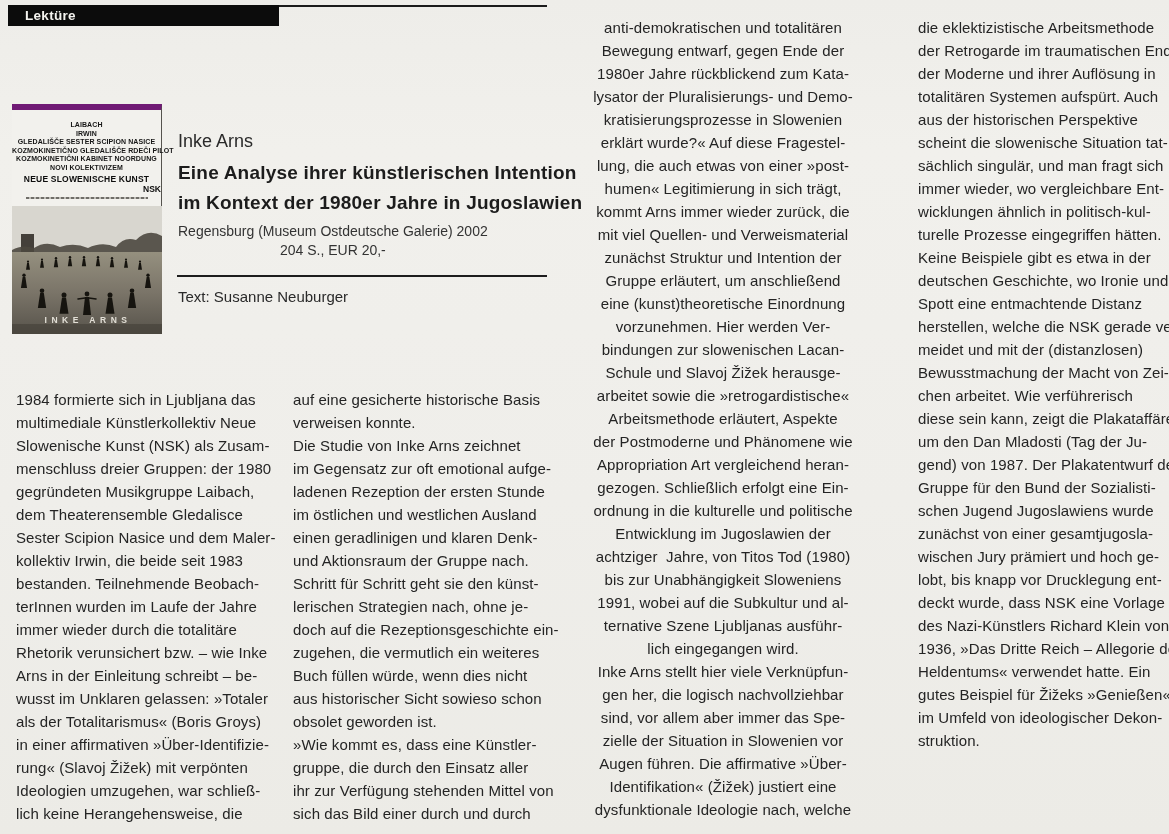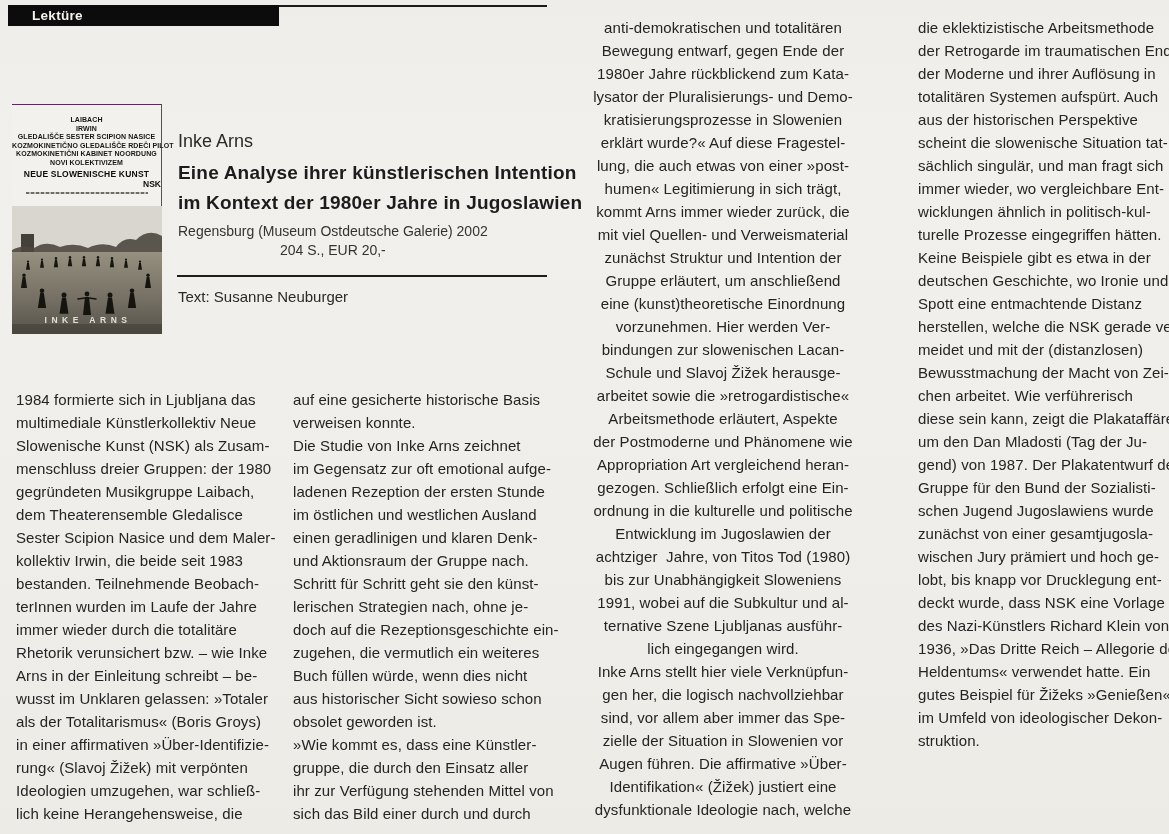--- a/index.html
+++ b/index.html
@@ -8,30 +8,30 @@
     background:#f0efeb;
     background-image:linear-gradient(180deg, #eeede9 0%, #f1f0ec 18%, #efeeea 60%, #ecebe6 100%);
     font-family:"Liberation Sans", sans-serif;
     color:#222;
     -webkit-font-smoothing:antialiased;
   }
   .abs{position:absolute;}
   
   .section-bar{
     left:8px;top:5px;width:271px;height:21px;background:#0c0c0c;
-    display:flex;align-items:center;padding-left:24px;box-sizing:border-box;
+    display:flex;align-items:center;padding-left:17px;box-sizing:border-box;
   }
   .section-bar span{
     color:#f4f3ef;font-size:13.5px;font-weight:bold;letter-spacing:.3px;
   }
   .top-rule{left:279px;top:5px;width:268px;height:2px;background:#1b1b1b;}
   
   .cover{
     left:12px;top:104px;width:150px;height:230px;background:#f2f1ed;
-    border-top:1px solid #701a75;border-right:1px solid #55534e;
+    border-top:6px solid #701a75;border-right:1px solid #55534e;
     box-sizing:border-box;
   }
   .cover-text{
     position:absolute;left:0;top:11px;width:100%;text-align:center;
     white-space:pre;font-size:7px;line-height:8.6px;font-weight:700;
     color:#161616;letter-spacing:.1px;
   }
   .cover-title{
     position:absolute;left:0;top:64px;width:100%;text-align:center;
     font-size:8.5px;line-height:10px;font-weight:800;color:#0d0d0d;letter-spacing:.2px;

